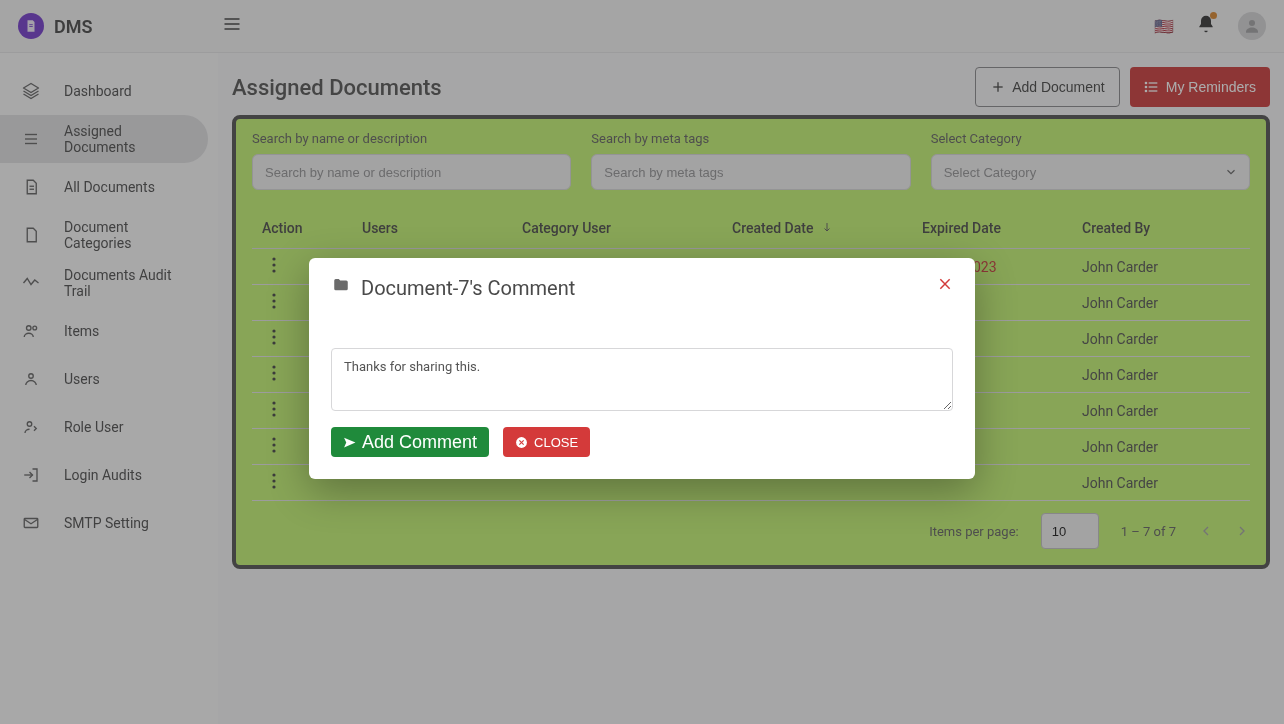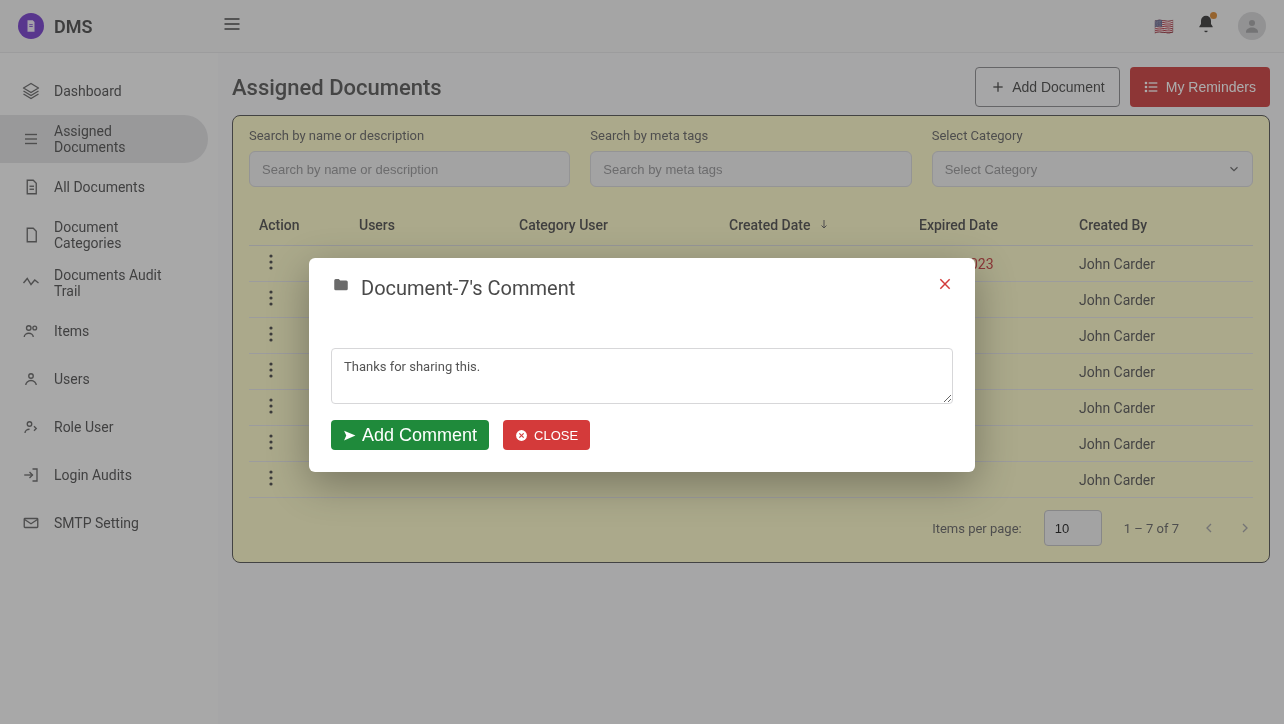--- a/index.html
+++ b/index.html
@@ -17,36 +17,36 @@
   .header-right { display: flex; align-items: center; gap: 22px; }
   .flag { font-size: 16px; }
   .bell { position: relative; cursor: pointer; }
   .bell svg { width: 20px; height: 20px; fill: #222; }
   .bell-dot { position: absolute; top: -2px; right: -1px; width: 7px; height: 7px; background: #d67a1a; border-radius: 50%; }
   .avatar { width: 28px; height: 28px; background: #cfcfd1; border-radius: 50%; display:flex; align-items:center; justify-content:center; }
   .avatar svg { width: 18px; height: 18px; fill: #9a9a9c; }
 
   
   .sidebar { position: absolute; left: 0; top: 53px; bottom: 0; width: 218px; background: #f7f7f8; padding-top: 14px; }
-  .nav-item { display: flex; align-items: center; gap: 14px; height: 48px; padding: 0 22px; font-size: 14px; color: #3c3c3c; cursor: pointer; border-radius: 0 24px 24px 0; margin-right: 10px; }
+  .nav-item { display: flex; align-items: center; gap: 24px; height: 48px; padding: 0 22px; font-size: 14px; color: #3c3c3c; cursor: pointer; border-radius: 0 24px 24px 0; margin-right: 10px; }
   .nav-item.active { background: #dcdcde; }
   .nav-item svg { width: 18px; height: 18px; fill: none; stroke: #555; stroke-width: 1.8; flex-shrink: 0; }
 
   
   .main { position: absolute; left: 218px; top: 53px; right: 0; bottom: 0; padding: 14px 14px 0 14px; }
   .page-titlebar { display: flex; align-items: center; justify-content: space-between; margin-bottom: 8px; }
   .page-title { font-size: 22px; font-weight: 500; color: #444; }
   .title-actions { display: flex; gap: 10px; }
   .btn { display: inline-flex; align-items: center; gap: 6px; height: 40px; padding: 0 14px; border-radius: 4px; font-size: 14px; cursor: pointer; border: none; }
   .btn-outline { background: #f5f5f6; border: 1px solid #7e7e81; color: #333; }
   .btn-outline svg { width: 16px; height: 16px; stroke: #333; }
   .btn-red { background: #c62929; color: #fff; }
   .btn-red svg { width: 16px; height: 16px; stroke: #fff; fill:none; }
 
-  .panel { background: #fef9c3; border: 1px solid #404040; border-radius: 8px; padding: 12px 16px 16px 16px; }
+  .panel { background: #bef264; border: 4px solid #404040; border-radius: 8px; padding: 12px 16px 16px 16px; }
 
   .filters { display: flex; gap: 20px; margin-bottom: 18px; }
   .filter-col { flex: 1; display: flex; flex-direction: column; gap: 8px; }
   .filter-label { font-size: 13px; color: #555; }
   .filter-input { height: 36px; border: 1px solid #d3d3d5; border-radius: 6px; background: #eeeeef; padding: 0 12px; font-size: 13px; color: #555; }
   .filter-input::placeholder { color: #8a8a8c; }
   .select-wrap { position: relative; }
   .select-wrap svg { position: absolute; right: 12px; top: 50%; transform: translateY(-50%); width: 14px; height: 14px; stroke:#555; fill:none; }
 
   table { width: 100%; border-collapse: collapse; }
@@ -65,21 +65,21 @@
   .pager-nav svg { width: 16px; height:16px; stroke:#9a9a9c; fill:none; cursor:pointer; }
 
   
   .scrim { position:absolute; inset:0; background: rgba(70,70,70,0.45); }
   .modal { position: absolute; left: 50%; top: 258px; transform: translateX(-50%); width: 666px; background: #fff; border-radius: 6px; box-shadow: 0 12px 40px rgba(0,0,0,0.3); padding: 18px 22px 22px 22px; }
   .modal-header { display:flex; align-items:flex-start; gap:10px; }
   .modal-header svg.folder { width:20px; height:18px; fill:#6b6b6b; }
   .modal-title { font-size: 20px; color: #4a4a4a; }
   .modal-close { margin-left:auto; cursor:pointer; }
   .modal-close svg { width:16px; height:16px; stroke:#d23b3b; stroke-width:2.2; }
-  .modal-textarea { width:100%; height:56px; margin-top: 48px; border:1px solid #d7d7d9; border-radius:4px; padding:10px 12px; font-size:13px; font-family:inherit; resize: both; color:#555; }
+  .modal-textarea { width:100%; height:63px; margin-top: 48px; border:1px solid #d7d7d9; border-radius:4px; padding:10px 12px; font-size:13px; font-family:inherit; resize: both; color:#555; }
   .modal-actions { display:flex; gap:14px; margin-top:12px; }
   .btn-green { background:#1f8a3b; color:#fff; height:30px; padding:0 12px; border-radius:4px; font-size:18px; display:inline-flex; align-items:center; gap:6px; border:none; cursor:pointer; }
   .btn-green svg { width:13px; height:13px; fill:#fff; }
   .btn-red-sm { background:#d43a3a; color:#fff; height:30px; padding:0 12px; border-radius:4px; font-size:13px; display:inline-flex; align-items:center; gap:6px; border:none; cursor:pointer; }
   .btn-red-sm svg { width:13px; height:13px; fill:#fff; }
 
 </style>
 </head>
 <body>
 

